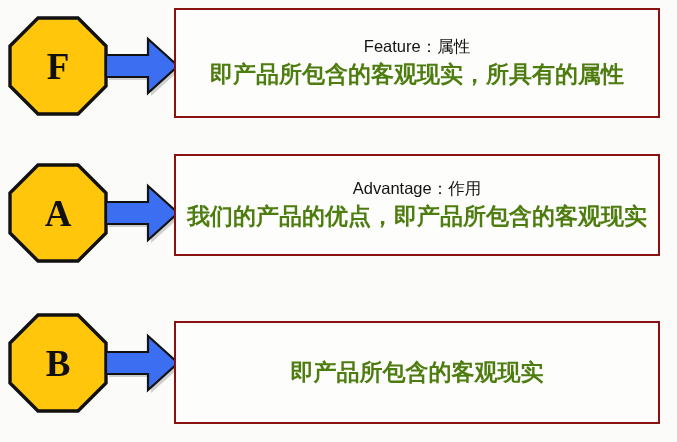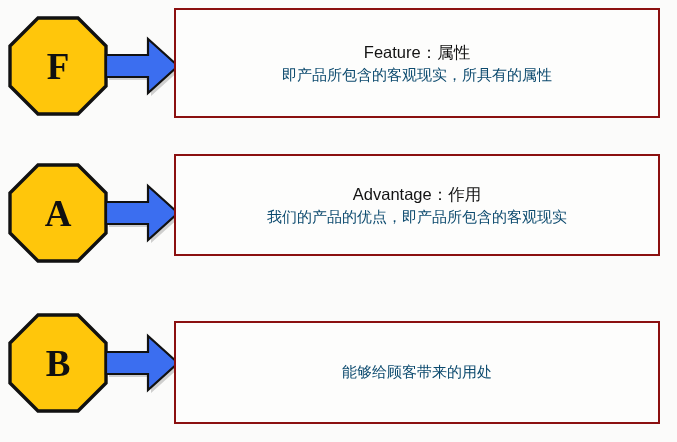--- a/index.html
+++ b/index.html
@@ -105,23 +105,23 @@
   }
   .fab-title {
     font-family: "Liberation Sans", "DejaVu Sans", sans-serif;
     font-size: 16.5px;
     color: #131313;
     white-space: nowrap;
     margin-bottom: 1px;
   }
   .fab-desc {
     font-family: "Liberation Sans", "DejaVu Sans", sans-serif;
-    font-size: 15px;
-    font-weight: 400;
-    color: #0c4a6e;
+    font-size: 23px;
+    font-weight: 700;
+    color: #4d7c0f;
     white-space: nowrap;
   }
 </style>
 </head>
 <body>
 
 <div class="diagram">
 
   <div class="fab-row row-0">
 
@@ -184,19 +184,19 @@
 
     <div class="arrow-wrap">
       <svg class="arrow-svg" viewBox="0 0 80 62">
         <polygon points="6,20 48,20 48,4 78,31 48,58 48,42 6,42" fill="#9a9a9a" opacity="0.45" transform="translate(3,3)"></polygon>
         <polygon points="6,20 48,20 48,4 78,31 48,58 48,42 6,42" fill="#3b6ef0" stroke="#111111" stroke-width="2.2" stroke-linejoin="miter"></polygon>
       </svg>
     </div>
 
     <div class="fab-box">
       <div class="fab-box-inner">
-        <div class="fab-desc">能够给顾客带来的用处</div>
+        <div class="fab-desc">即产品所包含的客观现实</div>
       </div>
     </div>
 
   </div>
 
 </div>
 
 </body></html>

